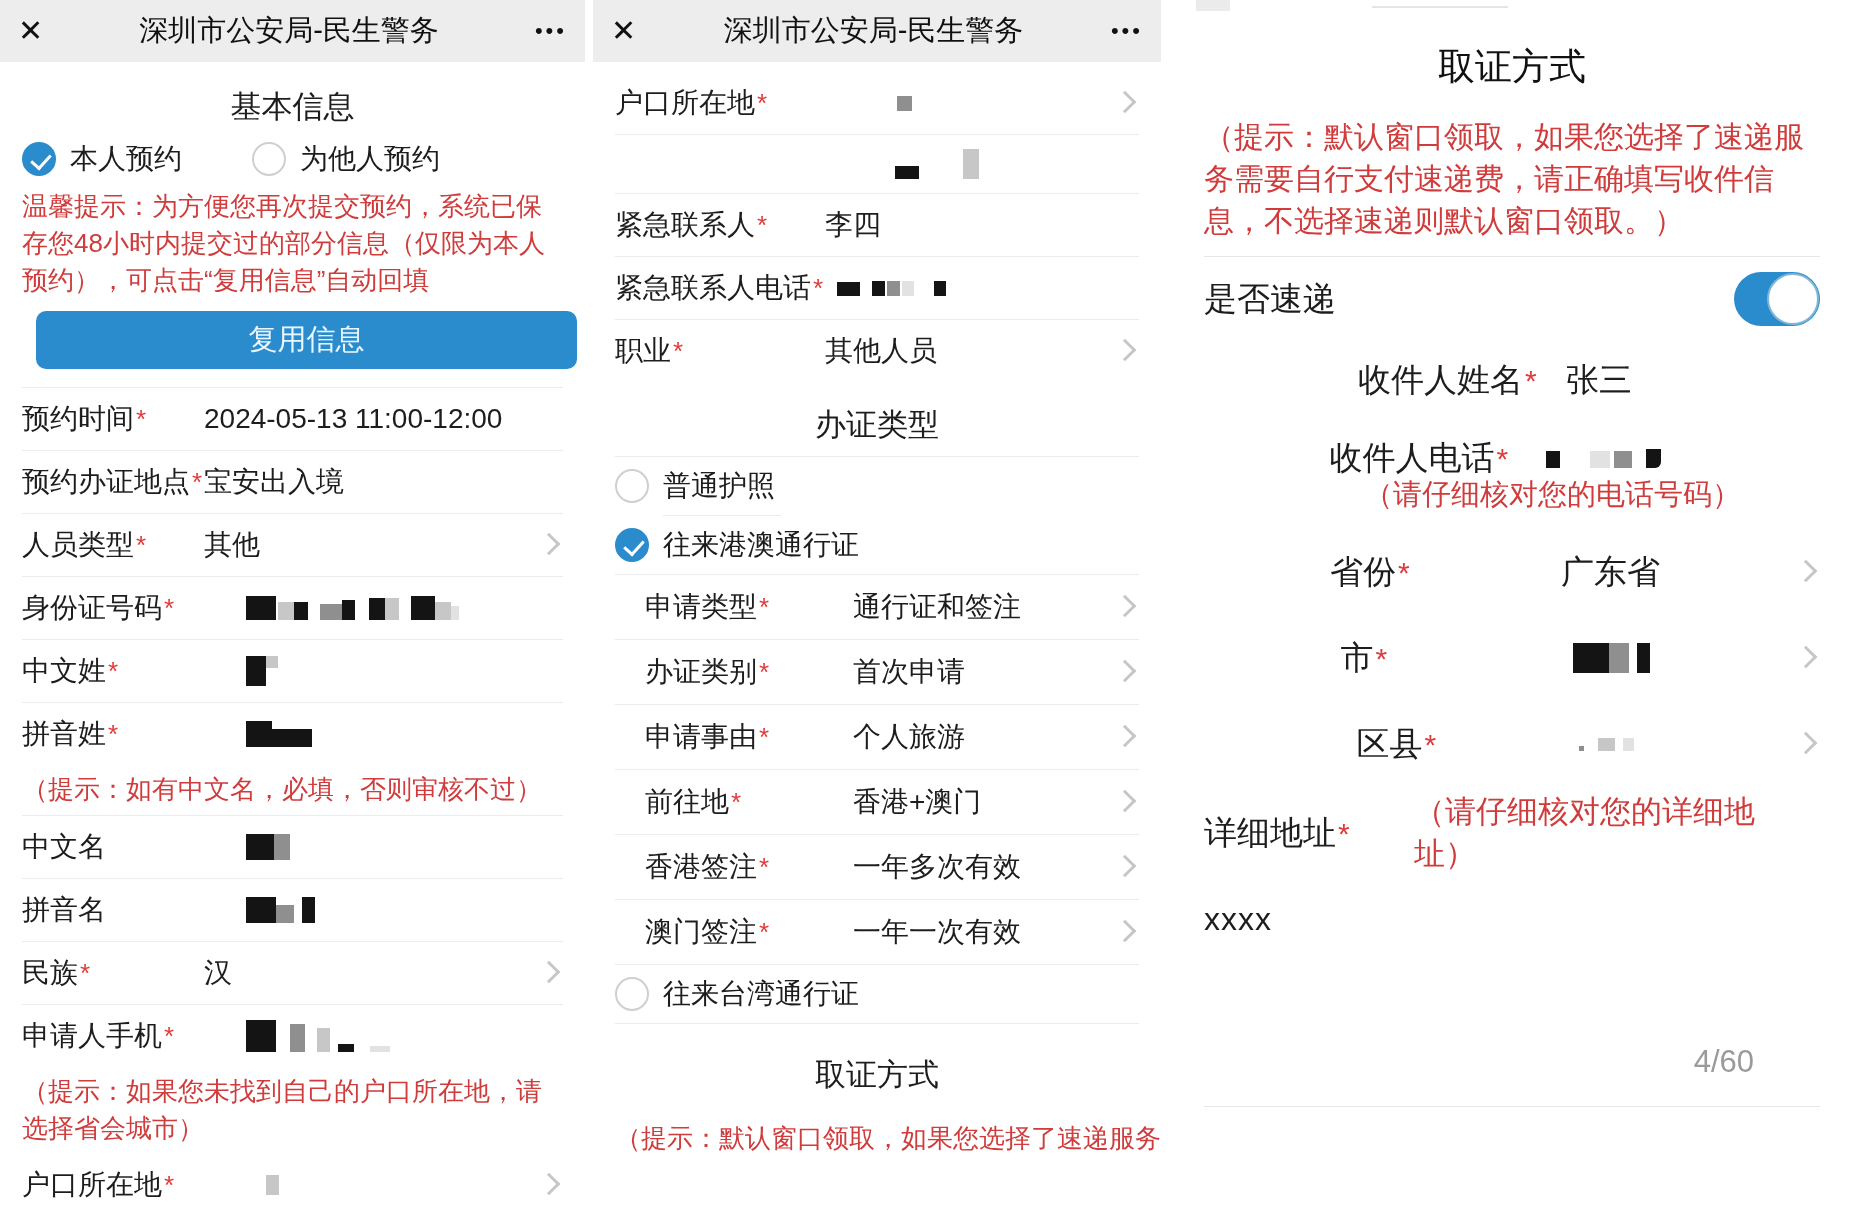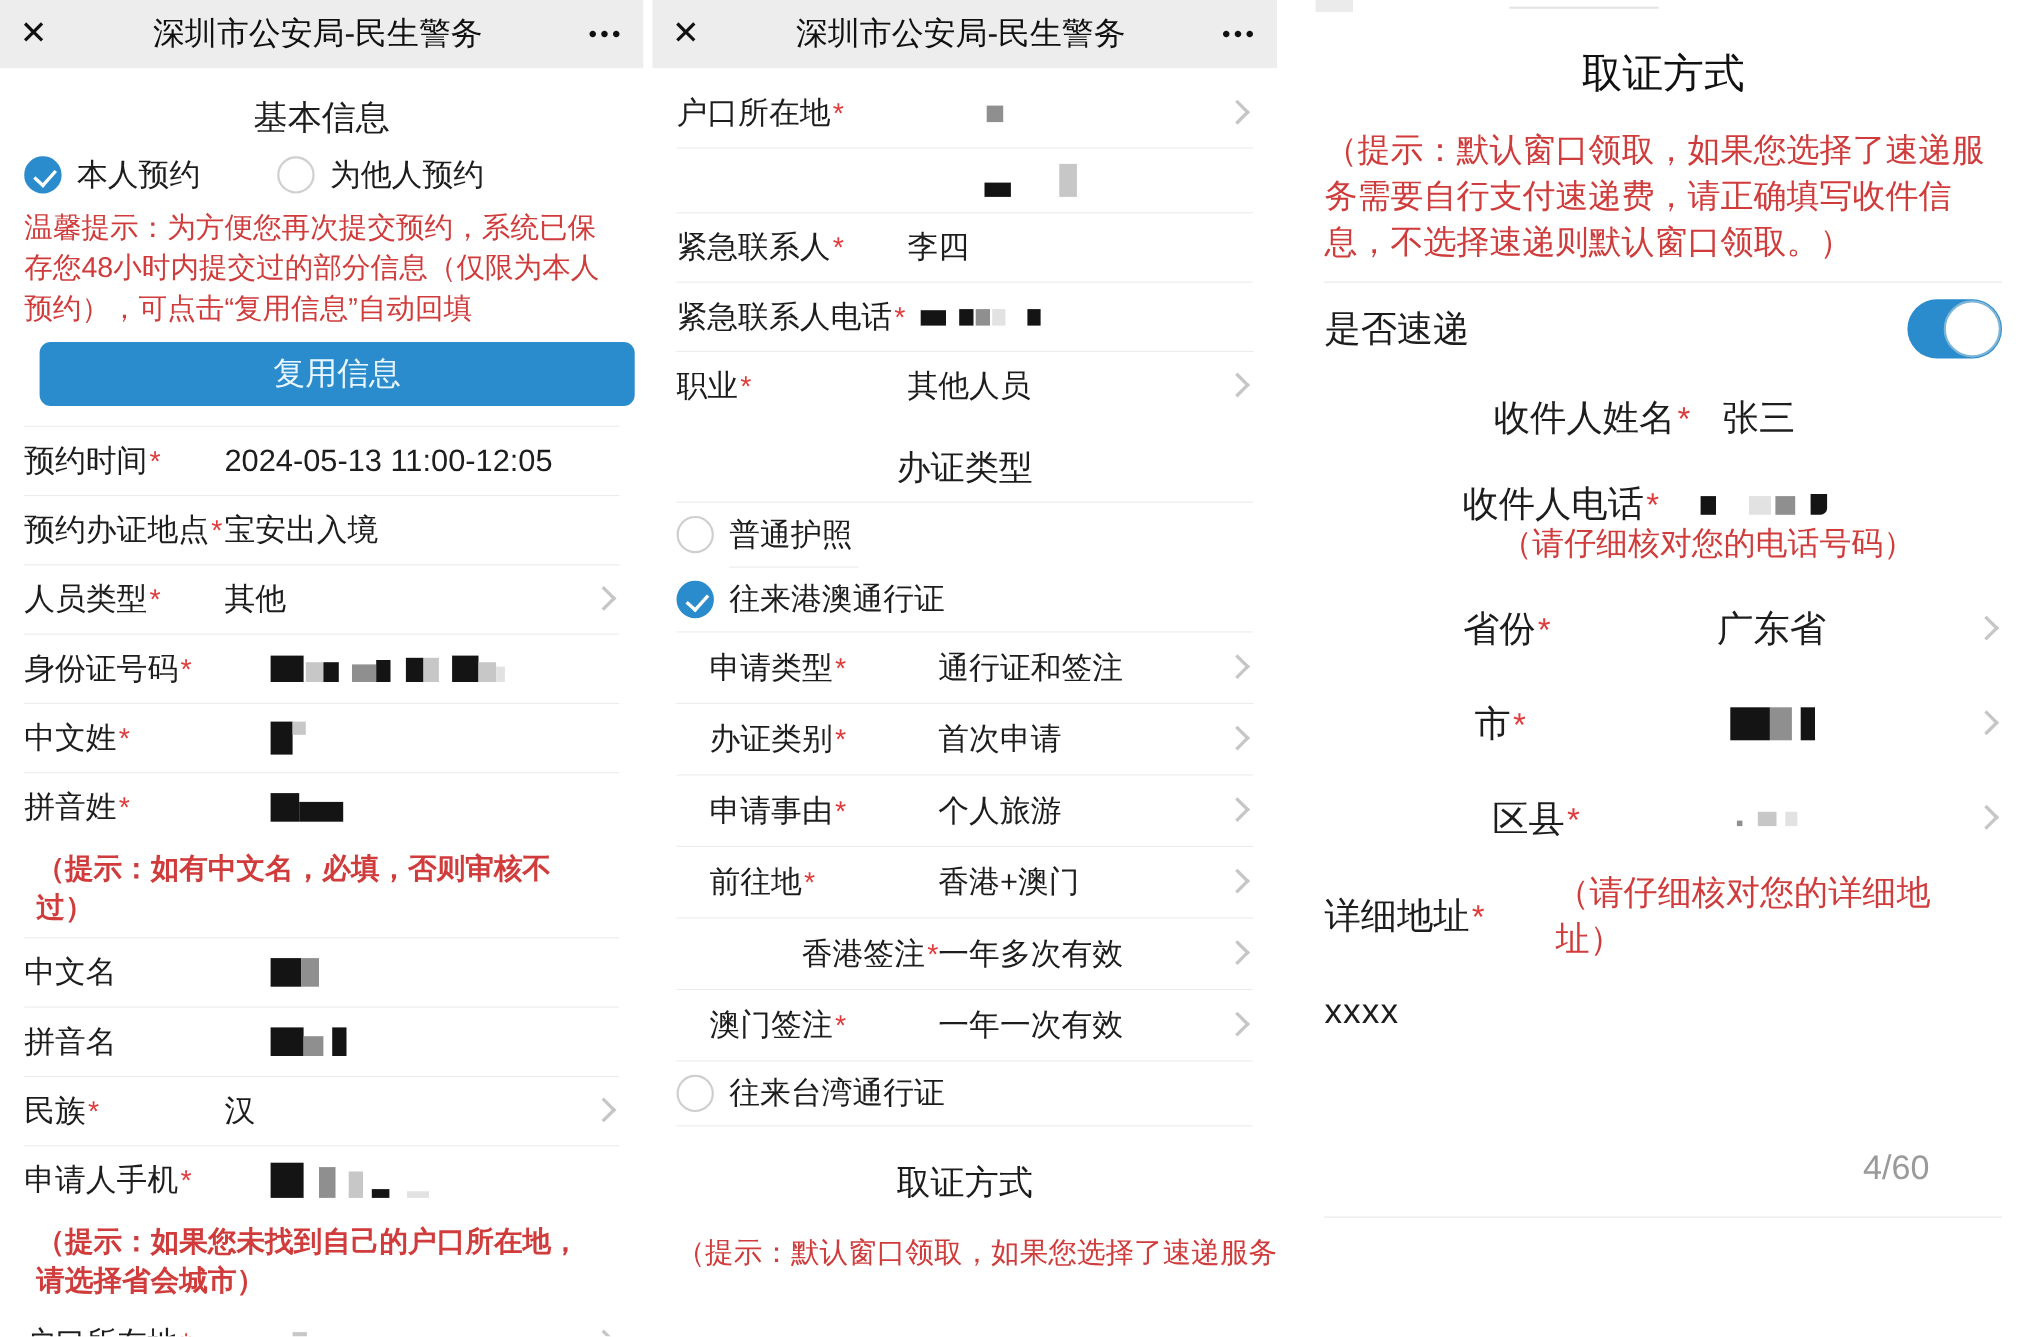--- a/index.html
+++ b/index.html
@@ -29,21 +29,21 @@
       border:solid #fff;border-width:0 3px 3px 0;transform:rotate(42deg);}
   .rlb{margin-left:14px;font-size:28px;color:#1d1d1d;}
   .rows{margin-top:18px;}
   .row{display:flex;align-items:center;min-height:62px;border-top:1px solid #ececec;position:relative;padding-right:30px;}
   .row.nb{border-top:none;}
   .lbl{flex:0 0 182px;font-size:28px;color:#1d1d1d;white-space:nowrap;}
   .star{color:#e03b3b;font-weight:400;margin-left:2px;font-size:26px;}
   .val{font-size:28px;color:#1d1d1d;}
   .chev{position:absolute;right:6px;top:50%;width:13px;height:13px;margin-top:-9px;
       border-top:3px solid #c6c6c6;border-right:3px solid #c6c6c6;transform:rotate(45deg);}
-  .hint{color:#d03b3b;font-size:26px;line-height:1.4;margin:6px 11px 8px;font-weight:bold;}
+  .hint{color:#d03b3b;font-size:26px;line-height:1.4;margin:6px 0 8px;}
   .rd{display:inline-flex;align-items:flex-end;}
   .rd i{display:block;}
   .bk{background:#141414;} .g1{background:#8f8f8f;} .g2{background:#c7c7c7;} .g3{background:#e2e2e2;}
   
   .p2 .lbl{flex:0 0 196px;}
   .p2 .sub{padding-left:30px;}
   .p2 .sub .lbl{flex:0 0 208px;}
   .optrow{display:flex;align-items:center;min-height:58px;}
   .shortline{height:1px;background:#ececec;width:118px;margin-left:48px;}
   .fullline{height:1px;background:#ececec;}
@@ -91,21 +91,21 @@
           <span class="rbtn"></span>
           <span class="rlb">为他人预约</span>
         </span>
       </div>
       <p class="notice">温馨提示：为方便您再次提交预约，系统已保存您48小时内提交过的部分信息（仅限为本人预约），可点击“复用信息”自动回填</p>
       <button class="btn-primary">复用信息</button>
 
       <div class="rows">
         <div class="row">
           <span class="lbl"><span>预约时间</span><b class="star">*</b></span>
-          <span class="val">2024-05-13 11:00-12:05</span>
+          <span class="val">2024-05-13 11:00-12:00</span>
         </div>
         <div class="row">
           <span class="lbl"><span>预约办证地点</span><b class="star">*</b></span>
           <span class="val">宝安出入境</span>
         </div>
         <div class="row">
           <span class="lbl"><span>人员类型</span><b class="star">*</b></span>
           <span class="val">其他</span>
           <span class="chev"></span>
         </div>
@@ -252,21 +252,21 @@
         <div class="row sub" style="min-height:64px;">
           <span class="lbl"><span>申请事由</span><b class="star">*</b></span>
           <span class="val">个人旅游</span>
           <span class="chev"></span>
         </div>
         <div class="row sub" style="min-height:64px;">
           <span class="lbl"><span>前往地</span><b class="star">*</b></span>
           <span class="val">香港+澳门</span>
           <span class="chev"></span>
         </div>
-        <div class="row sub" style="min-height:64px;text-align:right;">
+        <div class="row sub" style="min-height:64px;">
           <span class="lbl"><span>香港签注</span><b class="star">*</b></span>
           <span class="val">一年多次有效</span>
           <span class="chev"></span>
         </div>
         <div class="row sub" style="min-height:64px;">
           <span class="lbl"><span>澳门签注</span><b class="star">*</b></span>
           <span class="val">一年一次有效</span>
           <span class="chev"></span>
         </div>
         <div class="fullline"></div>

